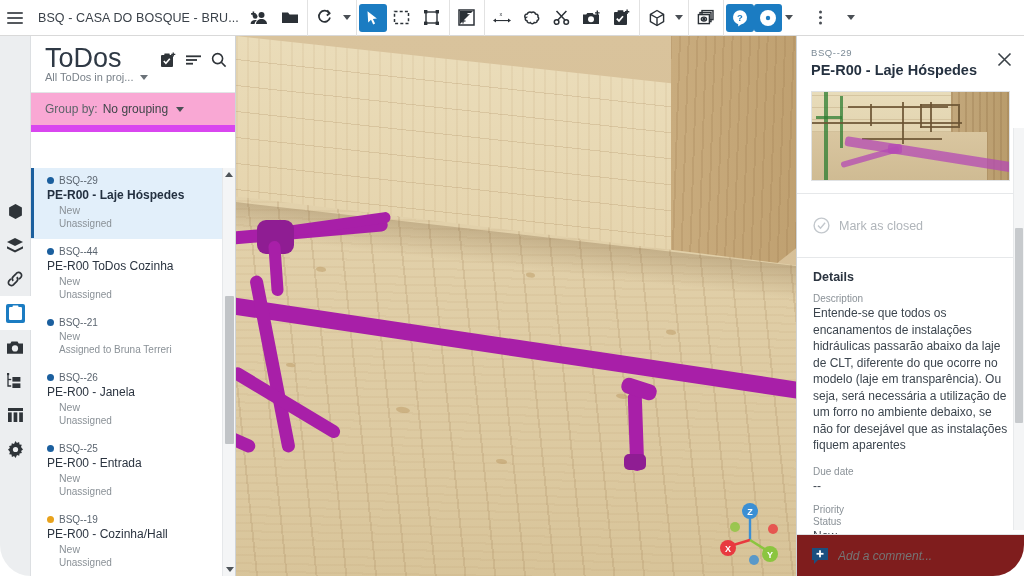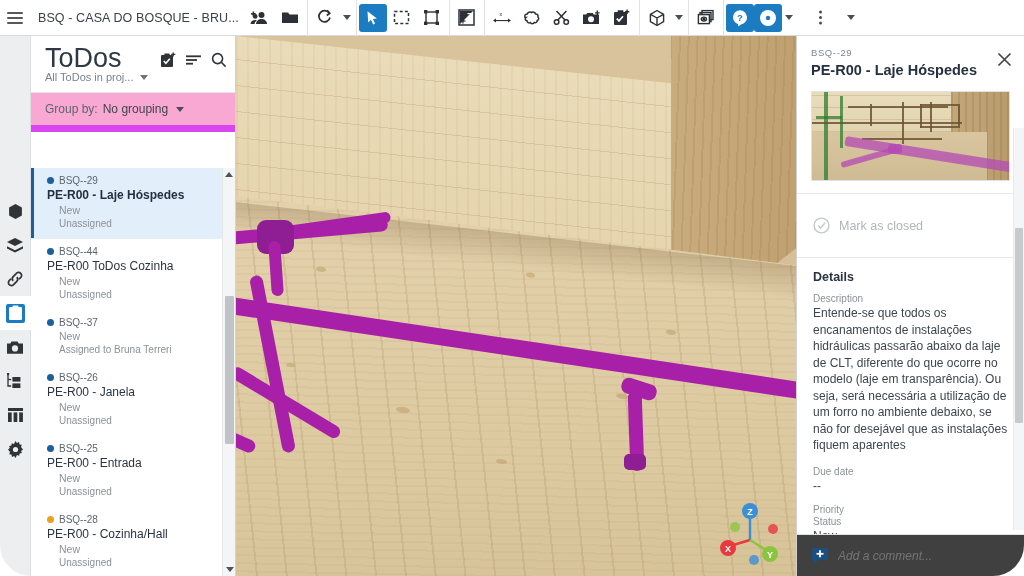--- a/index.html
+++ b/index.html
@@ -184,21 +184,21 @@
   }
   .mark-closed span { font-size: 12.5px; color:#b0b5ba; }
   .dt-body { padding: 12px 16px 0 16px; }
   .dt-section { font-size: 12.5px; font-weight: bold; color:#2b3440; margin-bottom: 9px; }
   .dt-label { font-size: 10px; color:#8a9197; margin-bottom: 1px; }
   .dt-value { font-size: 12px; color:#3c454e; line-height:16px; margin-bottom: 10px; }
   .dt-desc { font-size: 12px; color:#3c454e; line-height:16.5px; margin-bottom: 12px; }
   .prio { display:flex; align-items:center; gap:7px; font-size:12px; color:#3c454e; margin-bottom:10px;}
   .comment-bar {
     position:absolute; left:0; right:0; bottom:0; height:42px; border-top:1px solid #e0e2e4;
-    display:flex; align-items:center; gap:9px; padding: 0 14px; background:#404040;
+    display:flex; align-items:center; gap:9px; padding: 0 14px; background:#7f1d1d;
   }
   .comment-bar input {
     border:none; outline:none; font-size:12px; color:#9aa1a8; font-style:italic;
     font-family:"Liberation Sans",sans-serif; background:transparent; flex:1;
   }
 </style>
 </head>
 <body>
 
 <div id="app">
@@ -497,21 +497,21 @@
             <span class="dot" style="background:#1b5f9e"></span>
             <span>BSQ--44</span>
           </div>
           <div class="ti-name">PE-R00 ToDos Cozinha</div>
           <div class="ti-status">New</div>
           <div class="ti-assign">Unassigned</div>
         </div>
         <div class="todo-item">
           <div class="ti-id">
             <span class="dot" style="background:#1b5f9e"></span>
-            <span>BSQ--37</span>
+            <span>BSQ--21</span>
           </div>
           <div class="ti-status">New</div>
           <div class="ti-assign">Assigned to Bruna Terreri</div>
         </div>
         <div class="todo-item">
           <div class="ti-id">
             <span class="dot" style="background:#1b5f9e"></span>
             <span>BSQ--26</span>
           </div>
           <div class="ti-name">PE-R00 - Janela</div>
@@ -523,21 +523,21 @@
             <span class="dot" style="background:#1b5f9e"></span>
             <span>BSQ--25</span>
           </div>
           <div class="ti-name">PE-R00 - Entrada</div>
           <div class="ti-status">New</div>
           <div class="ti-assign">Unassigned</div>
         </div>
         <div class="todo-item">
           <div class="ti-id">
             <span class="dot" style="background:#e8a21c"></span>
-            <span>BSQ--28</span>
+            <span>BSQ--19</span>
           </div>
           <div class="ti-name">PE-R00 - Cozinha/Hall</div>
           <div class="ti-status">New</div>
           <div class="ti-assign">Unassigned</div>
         </div>
       </div>
 
     <div class="list-scroll">
       <div class="ls-arrow up">
           <i></i>

